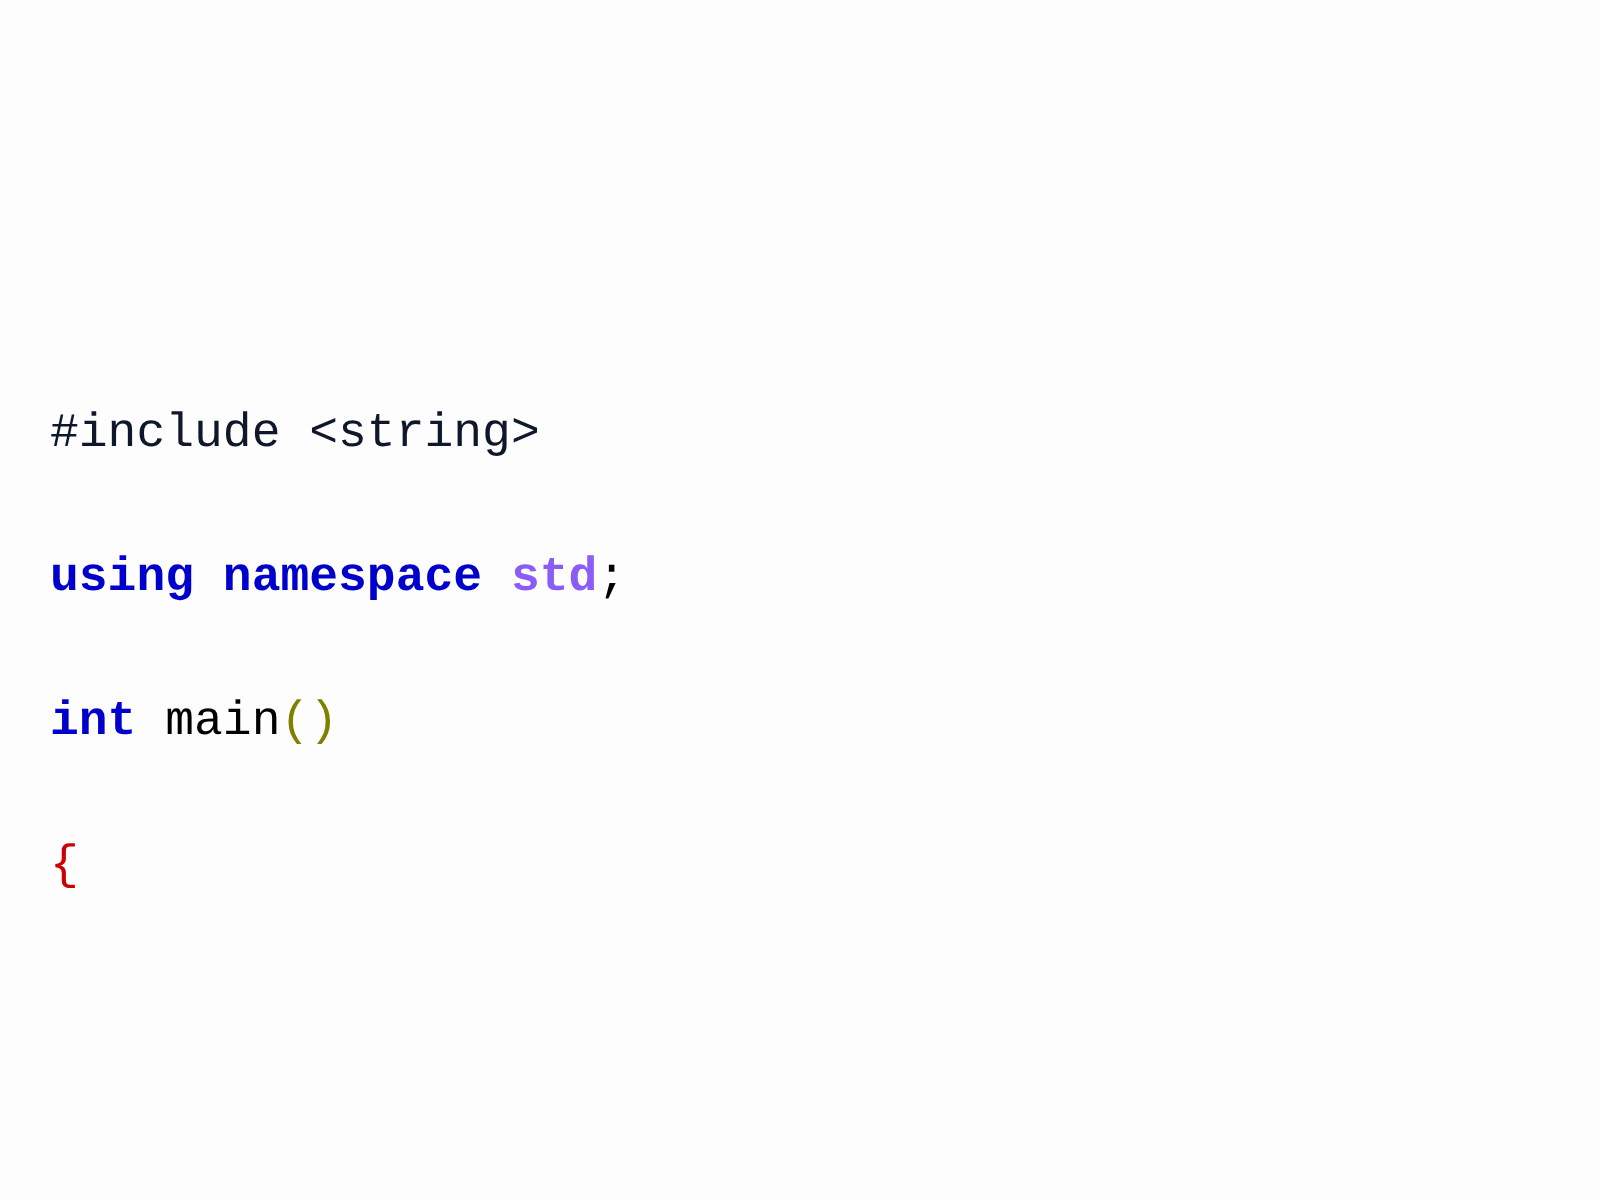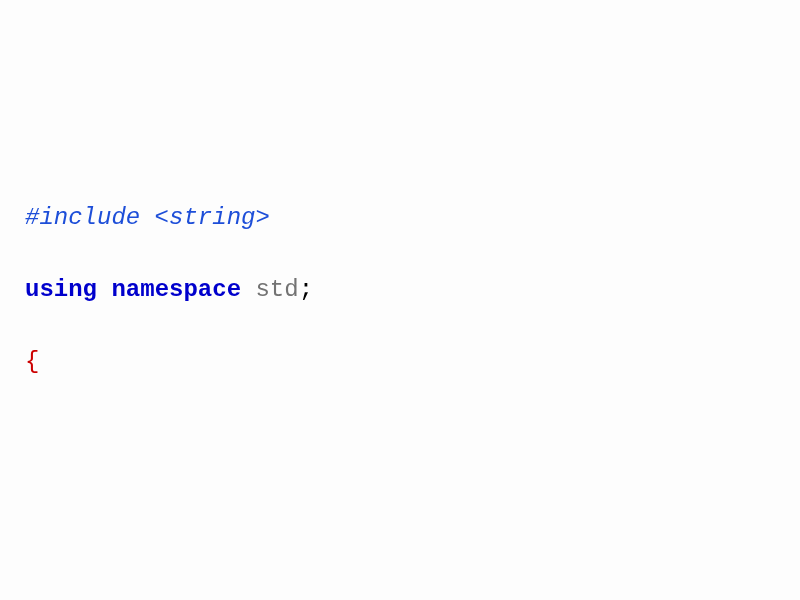--- a/index.html
+++ b/index.html
@@ -6,35 +6,36 @@
     margin: 0;
     padding: 20px 25px;
     background: #fdfdfd;
     font-family: "Courier New", Courier, monospace;
     font-size: 24px;
     line-height: 1.5;
     white-space: pre;
     color: #000;
   }
   .line { display: block; }
-  .tok-pp    { color: #1d4ed8; font-style: italic; }             
+  .tok-pp    { color: #0f172a; }             
   .tok-kw    { color: #0000cc; font-weight: bold; text-align: center; }   
-  .tok-kwg   { color: #737373; font-weight: normal; }   
+  .tok-kwg   { color: #8b5cf6; font-weight: bold; }   
   .tok-plain { color: #000; }
   .tok-red   { color: #cc0000; }             
   .tok-yel   { color: #808000; }
 </style>
 </head>
 <body>
 
 
 
 <div>
 <span class="line"><span class="tok-pp">#include &lt;string&gt;</span></span>
 <span class="line"><span class="tok-kw">using</span><span> </span><span class="tok-kw">namespace</span><span> </span><span class="tok-kwg">std</span><span class="tok-plain">;</span></span>
+<span class="line"><span class="tok-kw">int</span><span> </span><span class="tok-plain">main</span><span class="tok-yel">()</span></span>
 <span class="line"><span class="tok-red">{</span></span>
 
 
 
 
 
 
 
 
 </div>

